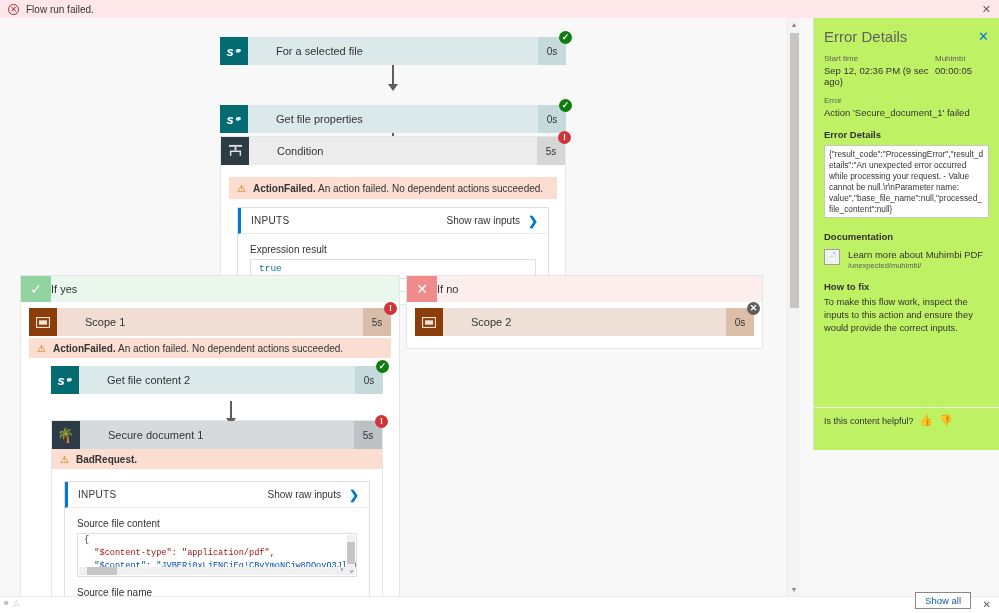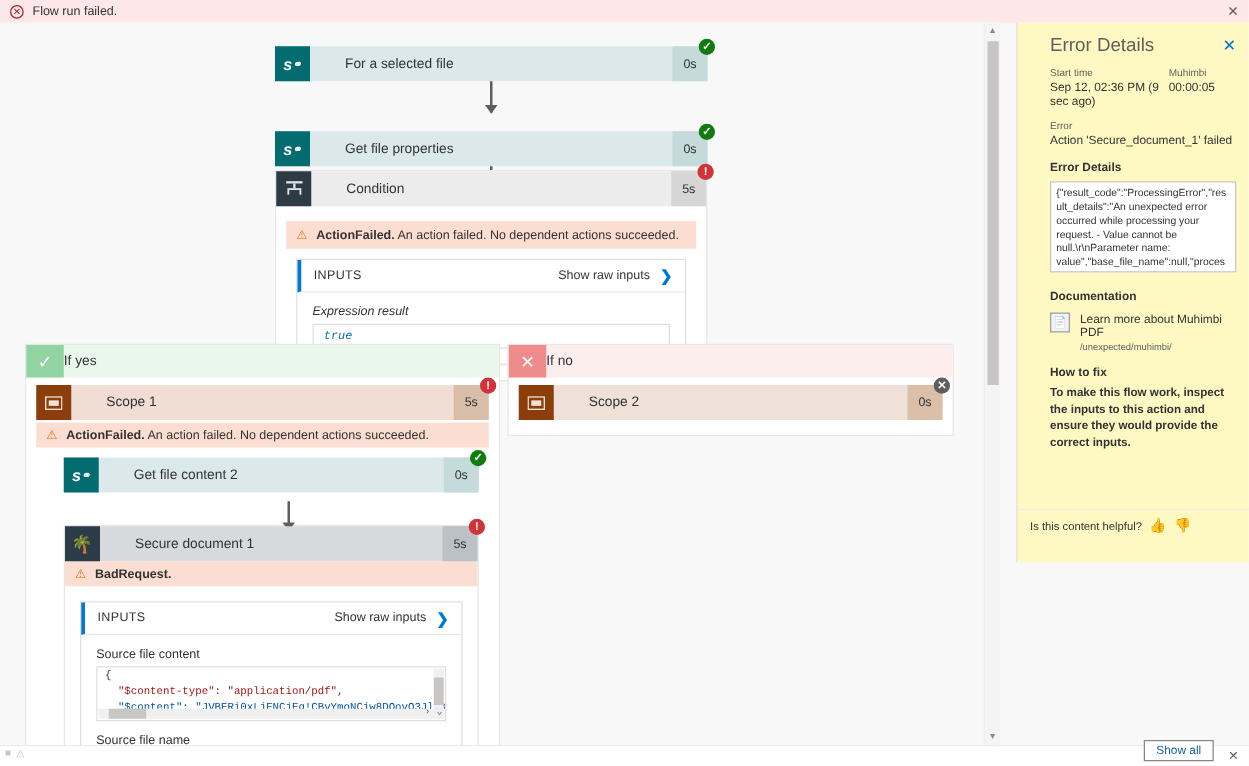--- a/index.html
+++ b/index.html
@@ -102,41 +102,41 @@
   }
 
   
   .branch-head { display:flex; align-items:center; height:26px; }
   .branch-ic { width:30px; height:26px; display:flex; align-items:center; justify-content:center; color:#fff; font-size:14px; }
   .branch-lbl { font-size:11px; color:#333; }
 
   
   .panel {
     position:absolute; right:0; top:18px; width:186px; height:432px;
-    background:#fef9c3; border-left:1px solid #e1dfdd; overflow:hidden;padding-left:16px;
+    background:#bef264; border-left:1px solid #e1dfdd; overflow:hidden;
   }
   .panel-inner { padding:10px 10px 0 10px; }
   .panel-title { font-size:15px; color:#605e5c; font-weight:400; }
   .panel-close { position:absolute; right:10px; top:11px; color:#0078d4; font-size:13px; cursor:pointer; }
   .meta-label { font-size:8px; color:#605e5c; margin-top:9px; }
   .meta-value { font-size:9.5px; color:#333; margin-top:2px; }
   .sec-title { font-size:9.5px; font-weight:bold; color:#323130; margin-top:11px; }
   .err-text {
     margin-top:5px; border:1px solid #c8c6c4; background:#fff;
     height:73px; font-size:8.3px; line-height:1.33; color:#333;
     padding:3px 4px; overflow:hidden; word-break:break-word; resize:none;
     font-family:"Liberation Sans", sans-serif; width:100%;
   }
   .doc-row { display:flex; align-items:flex-start; margin-top:7px; }
   .doc-ic { width:16px; height:16px; border:1px solid #a19f9d; background:#f3f2f1;
     margin-right:8px; flex:0 0 16px; display:flex; align-items:center; justify-content:center;
     font-size:9px; color:#605e5c; }
   .doc-main { font-size:9.5px; color:#333; }
   .doc-sub { font-size:7.5px; color:#605e5c; margin-top:1px; }
-  .howto-body { font-size:9.3px; line-height:1.42; color:#333; margin-top:4px;font-weight:bold; }
+  .howto-body { font-size:9.3px; line-height:1.42; color:#333; margin-top:4px; }
 
   .panel-footer {
     position:absolute; left:0; bottom:17px; width:185px; height:26px;
     border-top:1px solid #edebe9; display:flex; align-items:center; padding:0 10px;
     font-size:9px; color:#333;
   }
   .thumb { margin-left:6px; color:#6b7f9e; font-size:11px; cursor:pointer; }
 
   
   .bottom-bar {
@@ -239,21 +239,21 @@
       <span class="warn">⚠</span>
       <span><b>ActionFailed.</b><span> An action failed. No dependent actions succeeded.</span></span>
     </div>
 
     <div class="inputs-panel" style="margin:8px 16px 12px 16px;">
       <div class="inputs-bar">
         <span class="lbl">INPUTS</span>
         <span class="raw">Show raw inputs</span>
         <span class="chev">❯</span>
       </div>
-      <div style="padding:0 12px 12px 12px;font-style:italic;">
+      <div style="padding:0 12px 12px 12px;">
         <div class="field-label">Expression result</div>
         <div class="field-box">true</div>
       </div>
     </div>
   </div>
 
   <div style="position:absolute; left:20px; top:257px; width:380px; background:#fff; border:1px solid #e6e6e6;">
     <div class="branch-head" style="background:#e9f7ec;">
       <div class="branch-ic" style="background:#92d3a2;">✓</div>
       <div class="branch-lbl">If yes</div>

